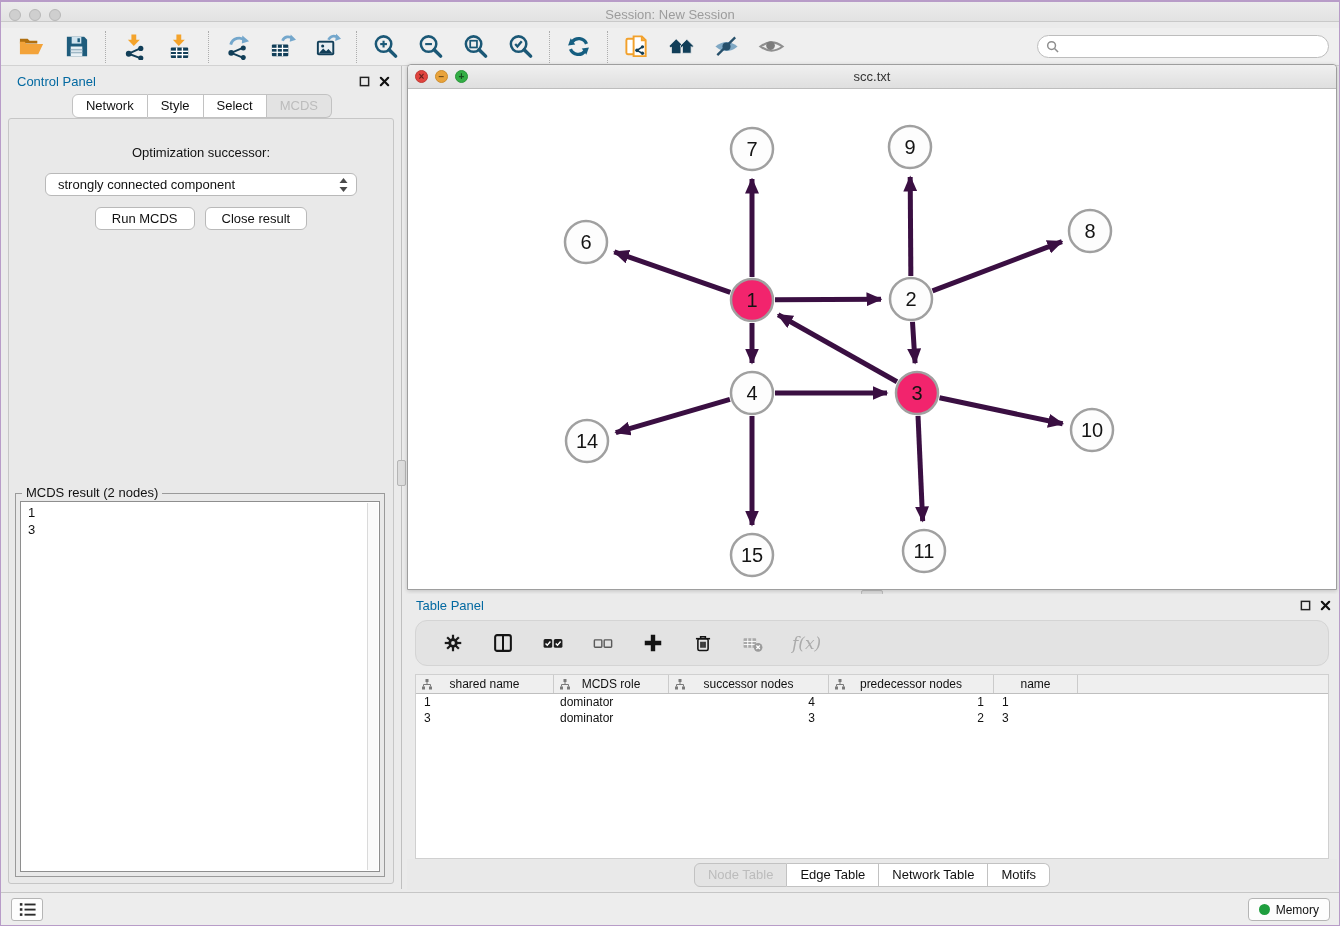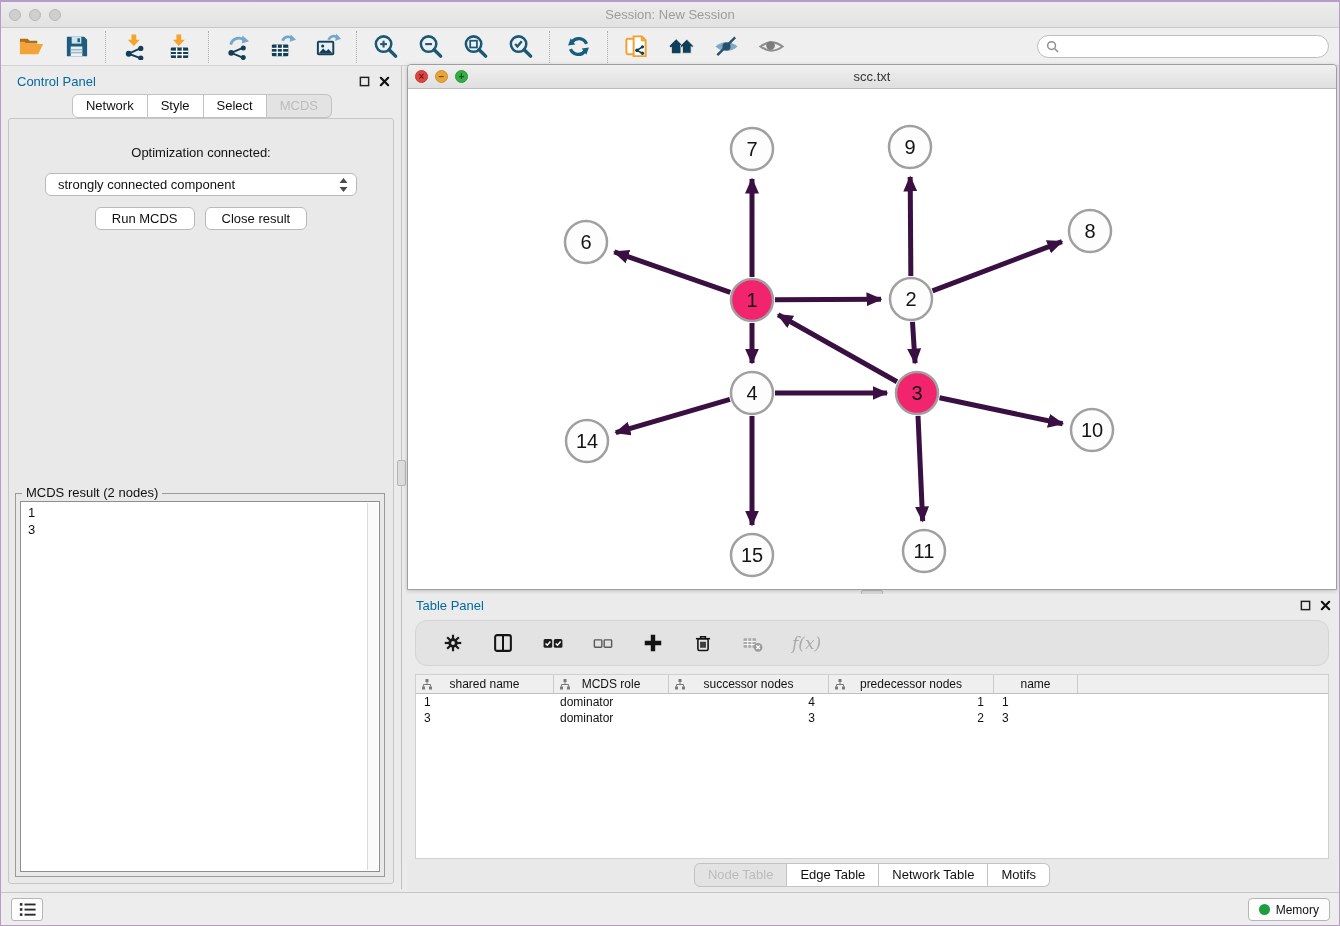--- a/index.html
+++ b/index.html
@@ -1,20 +1,20 @@
 <!DOCTYPE html>
 <html><head>
 <meta charset="utf-8">
 <style>
   html,body{margin:0;padding:0;width:1340px;height:926px;overflow:hidden;background:#B89CC8;}
   *{box-sizing:border-box;font-family:"Liberation Sans",sans-serif;}
   .window{position:absolute;left:1px;top:2px;right:1px;bottom:1px;background:#EBEBEB;overflow:hidden;}
 
   
-  .titlebar{position:absolute;left:0;top:0;right:0;height:26px;background:linear-gradient(#ECECEC,#E2E2E2);border-bottom:1px solid #C9C9C9;text-decoration:underline;}
+  .titlebar{position:absolute;left:0;top:0;right:0;height:20px;background:linear-gradient(#ECECEC,#E2E2E2);border-bottom:1px solid #C9C9C9;text-decoration:underline;}
   .lights{position:absolute;left:8px;top:7px;display:flex;gap:8px;}
   .light{width:12px;height:12px;border-radius:50%;background:#CFCFCF;border:1px solid #B8B8B8;display:inline-block;}
   .apptitle{position:absolute;left:0;right:0;top:5px;text-align:center;font-size:13px;color:#9C9C9C;}
 
   
   .toolbar{position:absolute;left:0;top:26px;right:0;height:38px;background:#EFEFEF;border-bottom:1px solid #D2D2D2;display:flex;align-items:center;padding-left:8px;}
   .tgroup{display:flex;align-items:center;}
   .tbtn{background:none;border:none;padding:1px;margin:0 7px;width:31px;height:31px;display:flex;align-items:center;justify-content:center;cursor:pointer;}
   .sep{height:32px;border-left:1px dotted #ADADAD;margin:0 6px;}
   .search{margin-left:auto;margin-right:10px;width:292px;height:23px;background:#fff;border:1px solid #BDBDBD;border-radius:12px;display:flex;align-items:center;padding:0 8px;}
@@ -324,21 +324,21 @@
     </div>
     <div class="tabrow">
         <div class="seg" id="cp-tabs">
           <div class="tab">Network</div>
           <div class="tab">Style</div>
           <div class="tab">Select</div>
           <div class="tab active">MCDS</div>
         </div>
       </div>
     <div class="cp-body">
-      <div class="opt-label">Optimization connected:</div>
+      <div class="opt-label">Optimization successor:</div>
       <div class="mac-select">
         <span class="selval">strongly connected component</span>
         <span style="display:flex;">
             <svg width="9" height="16" viewBox="0 0 9 16">
               <polygon points="4.5,1 8.5,6 0.5,6" fill="#4A4A4A"></polygon>
               <polygon points="4.5,15 8.5,10 0.5,10" fill="#4A4A4A"></polygon>
             </svg>
           </span>
       </div>
       <div class="btnrow">

